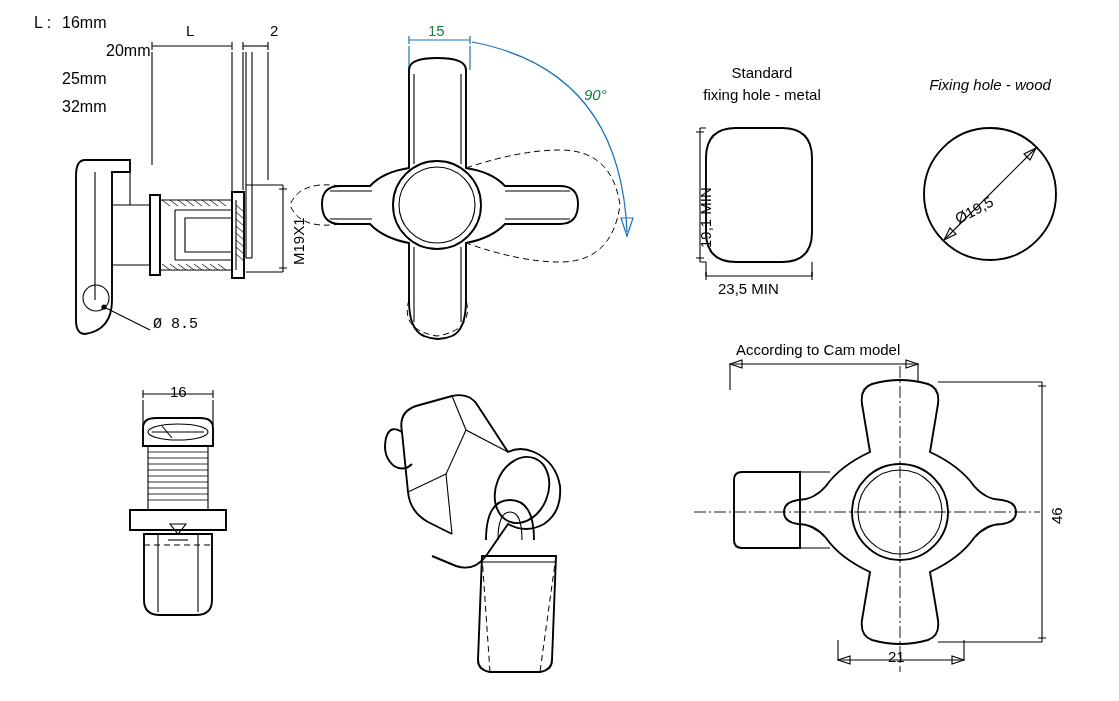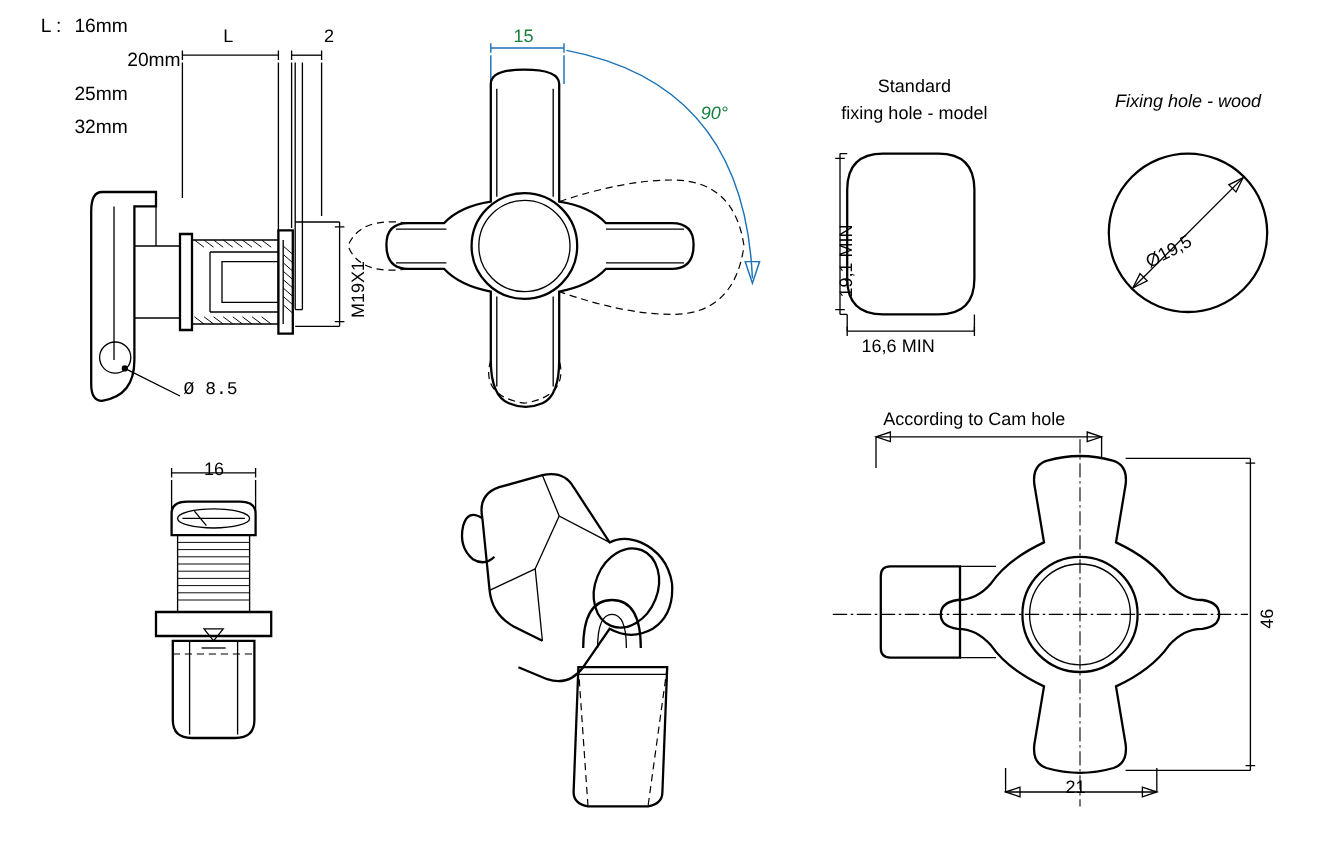--- a/index.html
+++ b/index.html
@@ -256,24 +256,24 @@
   <div class="lbl" style="left:270px; top:22px;">2</div>
   <div class="lbl rot90" style="left:290px; top:265px;">M19X1</div>
   <div class="lbl" style="left:153px; top:316px;font-family:Liberation Mono, monospace;">Ø 8.5</div>
 
   <div class="lbl blue" style="left:428px; top:22px;">15</div>
   <div class="lbl blue" style="left:584px; top:86px;font-style:italic;">90°</div>
 
   <div class="lbl" style="left:170px; top:383px;">16</div>
 
   <div class="lbl center" style="left:706px; top:64px; width:112px;">Standard</div>
-  <div class="lbl center" style="left:684px; top:86px; width:156px;">fixing hole - model</div>
+  <div class="lbl center" style="left:684px; top:86px; width:156px;">fixing hole - metal</div>
   <div class="lbl rot90" style="left:697px; top:248px;">19,1 MIN</div>
-  <div class="lbl" style="left:718px; top:280px;">16,6 MIN</div>
+  <div class="lbl" style="left:718px; top:280px;">23,5 MIN</div>
 
   <div class="lbl center" style="left:902px; top:76px; width:176px;font-style:italic;">Fixing hole - wood</div>
   <div class="lbl rotd" style="left:952px; top:212px;">Ø19,5</div>
 
-  <div class="lbl" style="left:736px; top:341px;">According to Cam hole</div>
+  <div class="lbl" style="left:736px; top:341px;">According to Cam model</div>
   <div class="lbl rot90" style="left:1048px; top:524px;">46</div>
   <div class="lbl" style="left:888px; top:648px;">21</div>
 
 </div>
 
 </body></html>

